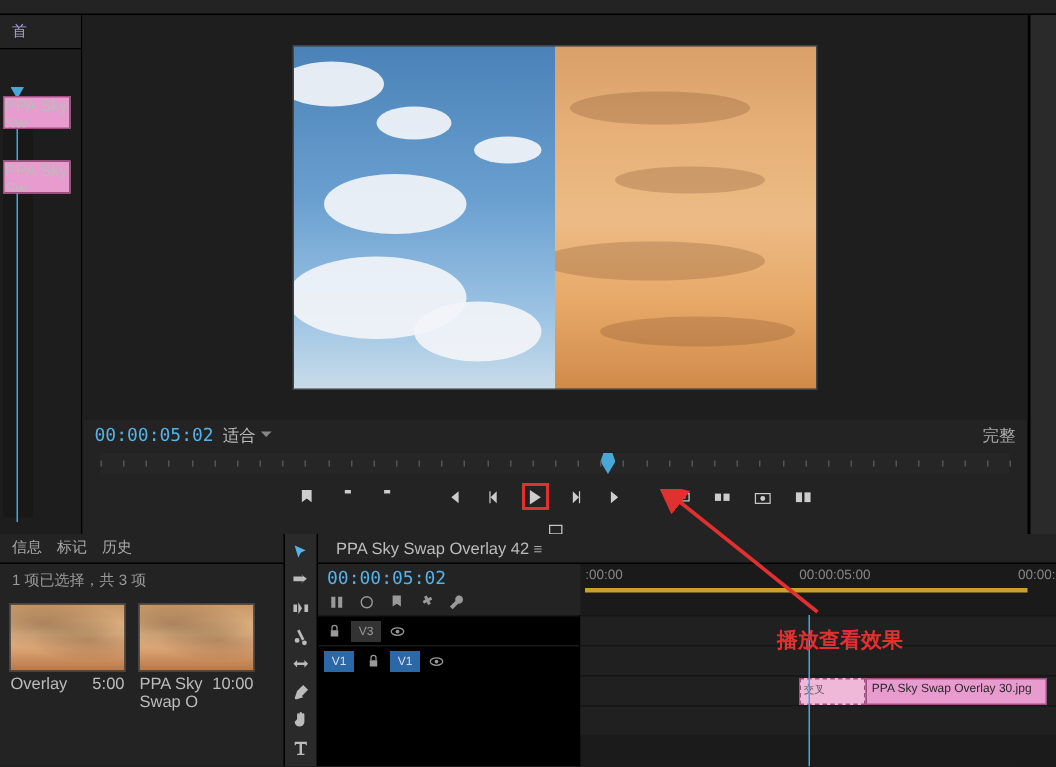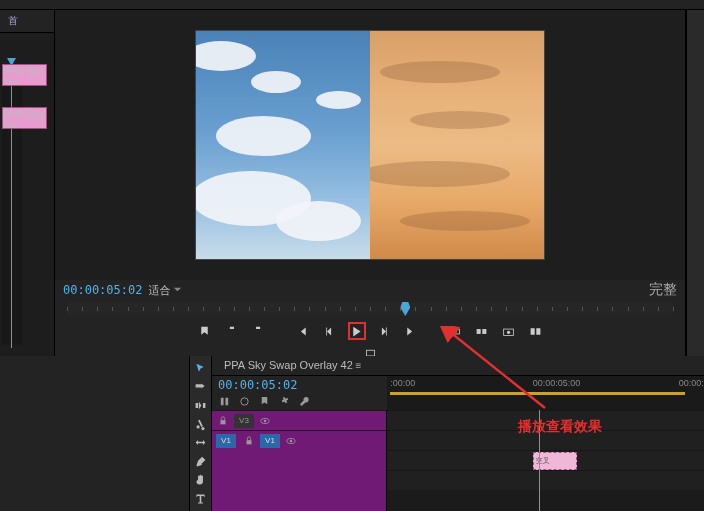--- a/index.html
+++ b/index.html
@@ -29,49 +29,49 @@
 .fitlabel{font-size:10px;color:#999}
 .scrub{height:14px;position:relative;margin:2px 12px;background:#262626}
 .scrub-tick{position:absolute;top:5px;width:1px;height:4px;background:#555}
 .scrub-head{position:absolute;top:0;width:10px;height:14px;background:#4aa6d8;clip-path:polygon(20% 0,80% 0,100% 40%,50% 100%,0 40%)}
 .transport{display:flex;justify-content:center;align-items:center;gap:9px;height:26px}
 .tbtn{width:18px;height:18px;display:flex;align-items:center;justify-content:center;color:#ccc;cursor:pointer}
 .tbtn svg{width:13px;height:13px;fill:#ccc}
 .playbox{border:2px solid #e03030}
 .subrow{height:12px;display:flex;justify-content:center}
 .rightedge{width:18px;background:#2a2a2a;border-left:1px solid #000;display:flex;flex-direction:column;justify-content:flex-end;align-items:center;padding-bottom:50px}
-.vedge{font-size:14px;color:#aaa}
+.vedge{font-size:11px;color:#aaa}
 .bottomrow{display:flex;height:155px}
 .proj{width:190px;background:#232323;border-right:1px solid #000;display:flex;flex-direction:column}
 .proj-tabs{height:20px;display:flex;gap:10px;padding:2px 8px;border-bottom:1px solid #000}
 .ptab{font-size:10px;color:#aaa}
 .proj-info{padding:4px 8px;font-size:10px;color:#999}
 .thumbs{display:flex;gap:8px;padding:4px 6px}
 .thumb{width:78px}
 .thumb-img{width:78px;height:46px;background:linear-gradient(180deg,#c89868 0%,#e4b888 45%,#d8a070 70%,#b87848 100%);border:1px solid #444;position:relative;overflow:hidden}
 .thumb-img::after{content:"";position:absolute;inset:0;background:radial-gradient(ellipse 50px 16px at 30% 30%,rgba(80,50,30,.35),transparent),radial-gradient(ellipse 40px 14px at 70% 55%,rgba(90,55,30,.3),transparent)}
 .thumb-meta{display:flex;justify-content:space-between;font-size:9px;color:#999;padding:2px 1px}
 .tools{width:22px;background:#2a2a2a;border-right:1px solid #000;display:flex;flex-direction:column;gap:5px;padding:6px 3px;align-items:center}
 .tool{width:16px;height:16px;cursor:pointer;display:flex;align-items:center;justify-content:center}
 .tool svg{width:13px;height:13px;fill:#bbb}
 .tool.active svg{fill:#55b3e8}
 .timeline{flex:1;background:#232323;display:flex;flex-direction:column}
-.tl-tabs{height:20px;display:flex;padding:0 6px;border-bottom:1px solid #000}
+.tl-tabs{height:20px;display:flex;align-items:center;padding:0 6px;border-bottom:1px solid #000}
 .tl-head{height:34px;display:flex}
 .tl-headL{width:175px;padding:2px 6px}
 .tl-headR{flex:1;position:relative}
 .tl-tc{color:#55b3e8;font-family:monospace;font-size:12px}
 .tl-headicons{display:flex;gap:8px;margin-top:3px}
 .tl-headicons span{width:12px;height:12px;display:inline-flex;align-items:center;justify-content:center}
 .tl-headicons svg{width:11px;height:11px;fill:#999}
 .ruler{position:absolute;inset:0;background:#1a1a1a}
 .rlabel{position:absolute;top:2px;font-size:9px;color:#888}
 .workbar{position:absolute;left:3px;top:16px;height:3px;background:#caa22a}
 .tl-body{flex:1;display:flex;position:relative;overflow:hidden}
-.tl-lanesL{width:175px;background:#701a75;border-right:1px solid #000}
+.tl-lanesL{width:175px;background:#000000;border-right:1px solid #000}
 .lane{height:20px;display:flex;align-items:center;gap:4px;padding:0 4px;border-top:1px solid #191919}
 .lane .tag{width:20px;height:14px;background:#333;font-size:8px;display:flex;align-items:center;justify-content:center;color:#999}
 .lane .tag.on{background:#2a68a8;color:#dde}
 .lane .toggle{width:14px;height:14px;display:flex;align-items:center;justify-content:center}
 .lane svg{width:10px;height:10px;fill:#999}
 .tl-lanesR{flex:1;background:#1b1b1b;position:relative}
 .track{position:absolute;left:0;right:0;height:20px;background:#202020;border-top:1px solid #161616}
 .clip{position:absolute;height:18px;top:1px;background:#e89bce;border:1px solid #a05080;font-size:8px;color:#2a2a2a;padding:1px 3px;overflow:hidden;white-space:nowrap}
 .fxbox{position:absolute;top:1px;height:18px;background:#f0b8d8;border:1px dashed #a05080}
 .tl-playhead{position:absolute;top:-34px;bottom:0;width:1px;background:#4aa6d8}
@@ -244,21 +244,41 @@
           </svg>
         </span>
       </div>
   </div>
 
   <div class="rightedge"></div>
 </div>
 
 <div class="bottomrow">
   <div class="proj">
+    <div class="proj-tabs">
+      <span class="ptab">信息</span>
+      <span class="ptab">标记</span>
+      <span class="ptab">历史</span>
+    </div>
+    <div class="proj-info">1 项已选择，共 3 项</div>
     <div class="thumbs">
+      <div class="thumb">
+        <div class="thumb-img"></div>
+        <div class="thumb-meta">
+            <span>Overlay</span>
+            <span>5:00</span>
+          </div>
+      </div>
+      <div class="thumb">
+        <div class="thumb-img"></div>
+        <div class="thumb-meta">
+            <span>PPA Sky Swap O</span>
+            <span>10:00</span>
+          </div>
+      </div>
     </div>
   </div>
 
   <div class="tools">
     <span class="tool active">
         <svg viewBox="0 0 16 16">
           <path d="M3 2l3 10 2-4 4-2z"></path>
         </svg>
       </span>
     <span class="tool">
@@ -374,20 +394,21 @@
                 <circle cx="6" cy="6" r="1.5"></circle>
               </svg>
             </span>
         </div>
       </div>
       <div class="tl-lanesR">
         <div class="track" style="top:0"></div>
         <div class="track" style="top:20px"></div>
         <div class="track" style="top:40px">
           <div class="fxbox" style="left:46%;width:14%"><span style="font-size:7px;color:#555;padding-left:2px">交叉</span></div>
+          <div class="clip" style="left:60%;width:38%">PPA Sky Swap Overlay 30.jpg</div>
         </div>
         <div class="track" style="top:60px"></div>
         <div class="tl-playhead" style="left:48%"></div>
       </div>
     </div>
   </div>
 </div>
 
 <svg class="anno-arrow" style="left:440px;top:326px" width="120" height="90">
   <defs>

